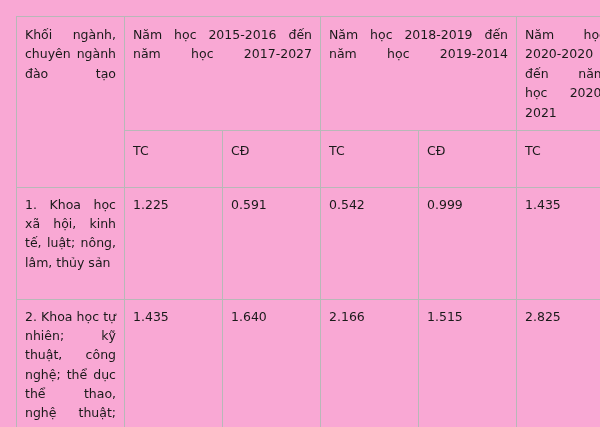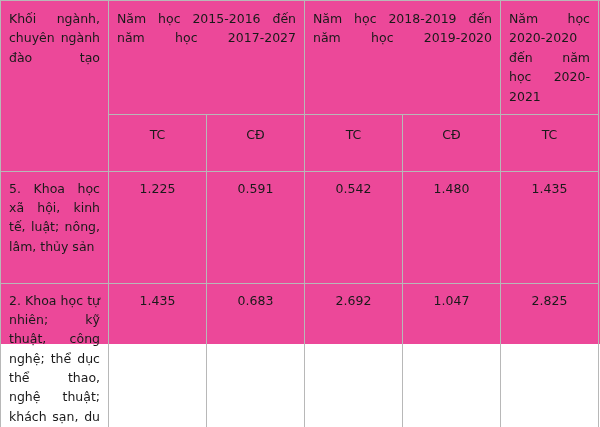--- a/index.html
+++ b/index.html
@@ -9,24 +9,24 @@
   }
   body {
     width: 600px;
     height: 427px;
     font-family: "DejaVu Sans", sans-serif;
     color: #1a1a1a;
     overflow: hidden;
   }
   .sheet {
     width: 600px;
-    height: 344px;
+    height: 427px;
     box-sizing: border-box;
-    padding: 0;
-    background: #ec4899;
+    padding: 16px;
+    background: #f9a8d4;
   }
   table.fee-table {
     border-collapse: collapse;
     table-layout: fixed;
     width: 598px;
     margin: 0;
     font-size: 12.5px;
     line-height: 1.55;
   }
   table.fee-table td {
@@ -57,29 +57,29 @@
   .hdr-group-label {
     text-align: justify;
     text-align-last: justify;
     display: block;
   }
   
   tr.hdr-sub td {
     height: 38px;
     padding-top: 10px;
   }
-  .sub-label { display: block; text-align: center; }
+  .sub-label { display: block; }
 
   
   tr.data-row td.label-cell {
     text-align: justify;
     text-align-last: left;
   }
   td.num-cell {
-    text-align: center;
+    text-align: left;
   }
   
   td.v-mid { vertical-align: middle; }
   td.v-top { vertical-align: top; }
 
   .row-khxh td { height: 86px; }
 
   .cell-num { display: block; }
 </style>
 </head>
@@ -97,21 +97,21 @@
     </colgroup>
     <tbody>
       <tr class="hdr-group">
         <td rowspan="2" class="v-top">
           <span class="hdr-text">Khối ngành, chuyên ngành đào tạo</span>
         </td>
         <td colspan="2">
           <span class="hdr-group-label">Năm học 2015-2016 đến năm học 2017-2027</span>
         </td>
         <td colspan="2">
-          <span class="hdr-group-label">Năm học 2018-2019 đến năm học 2019-2020</span>
+          <span class="hdr-group-label">Năm học 2018-2019 đến năm học 2019-2014</span>
         </td>
         <td colspan="2">
           <span class="hdr-group-label">Năm học 2020-2020 đến năm học 2020-2021</span>
         </td>
       </tr>
       <tr class="hdr-sub">
         <td>
           <span class="sub-label">TC</span>
         </td>
         <td>
@@ -126,57 +126,57 @@
         <td>
           <span class="sub-label">TC</span>
         </td>
         <td>
           <span class="sub-label">CĐ</span>
         </td>
       </tr>
 
       <tr class="data-row row-khxh">
         <td class="label-cell v-mid">
-          <span>5. Khoa học xã hội, kinh tế, luật; nông, lâm, thủy sản</span>
+          <span>1. Khoa học xã hội, kinh tế, luật; nông, lâm, thủy sản</span>
         </td>
         <td class="num-cell v-mid">
           <span class="cell-num">1.225</span>
         </td>
         <td class="num-cell v-top">
           <span class="cell-num">0.591</span>
         </td>
         <td class="num-cell v-mid">
           <span class="cell-num">0.542</span>
         </td>
         <td class="num-cell v-top">
-          <span class="cell-num">1.480</span>
+          <span class="cell-num">0.999</span>
         </td>
         <td class="num-cell v-mid">
           <span class="cell-num">1.435</span>
         </td>
         <td class="num-cell v-top">
           <span class="cell-num">1.640</span>
         </td>
       </tr>
 
       <tr class="data-row row-kthn row-kttn">
         <td class="label-cell v-top">
           <span>2. Khoa học tự nhiên; kỹ thuật, công nghệ; thể dục thể thao, nghệ thuật; khách sạn, du lịch</span>
         </td>
         <td class="num-cell v-mid">
           <span class="cell-num">1.435</span>
         </td>
         <td class="num-cell v-top">
-          <span class="cell-num">0.683</span>
+          <span class="cell-num">1.640</span>
         </td>
         <td class="num-cell v-mid">
-          <span class="cell-num">2.692</span>
+          <span class="cell-num">2.166</span>
         </td>
         <td class="num-cell v-top">
-          <span class="cell-num">1.047</span>
+          <span class="cell-num">1.515</span>
         </td>
         <td class="num-cell v-mid">
           <span class="cell-num">2.825</span>
         </td>
         <td class="num-cell v-top">
           <span class="cell-num">1.920</span>
         </td>
       </tr>
 
     </tbody>

